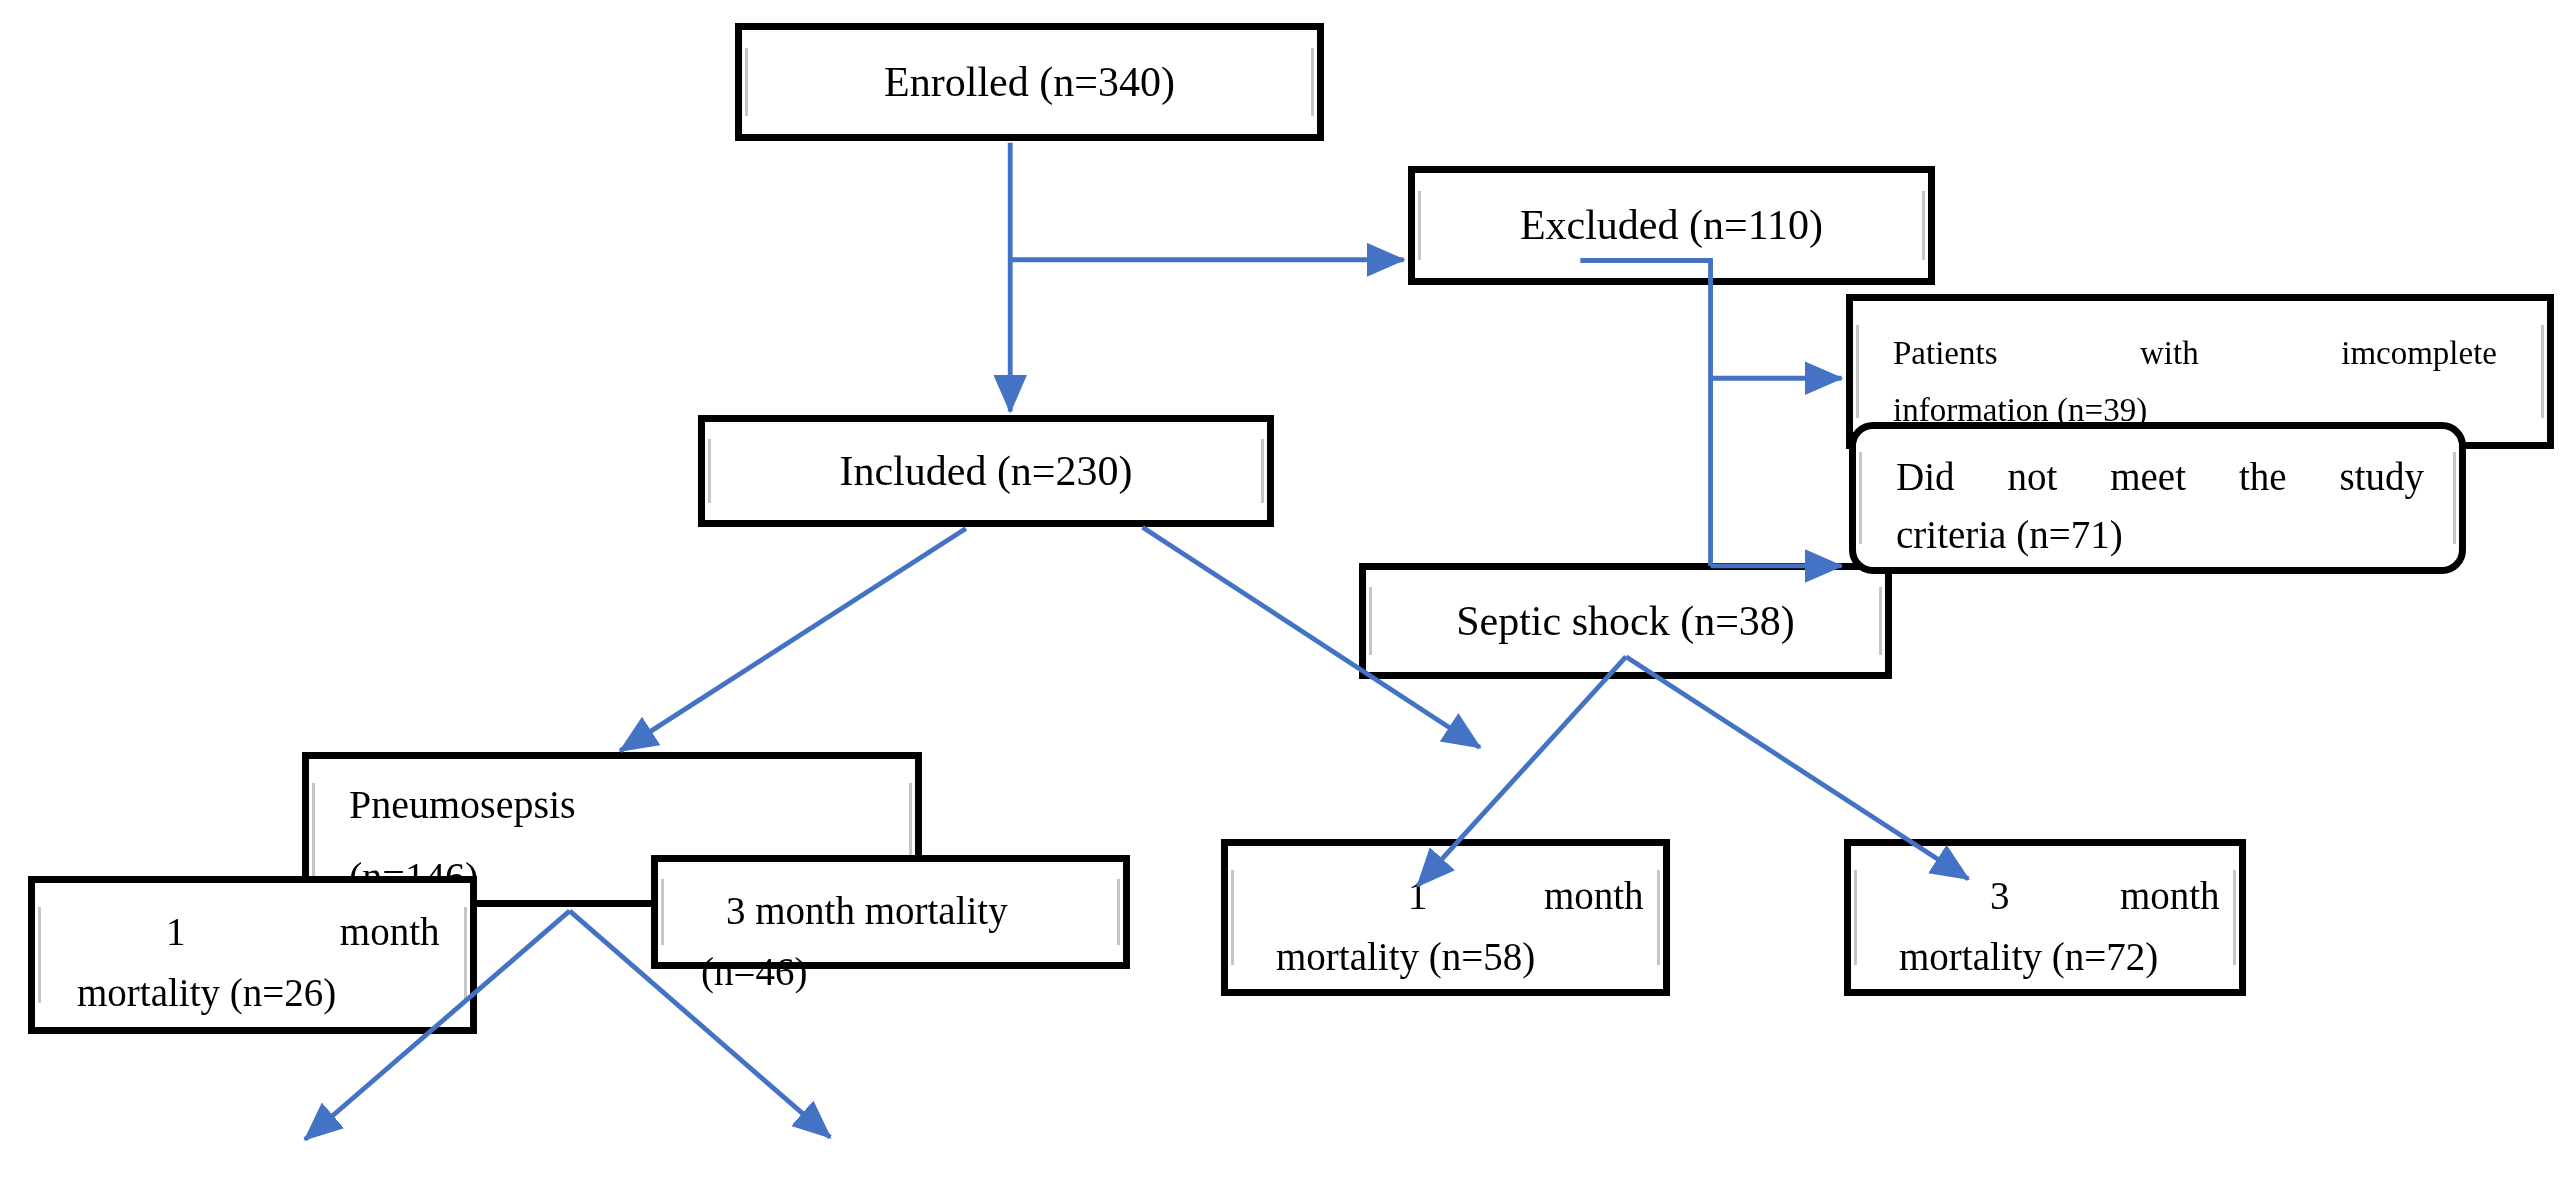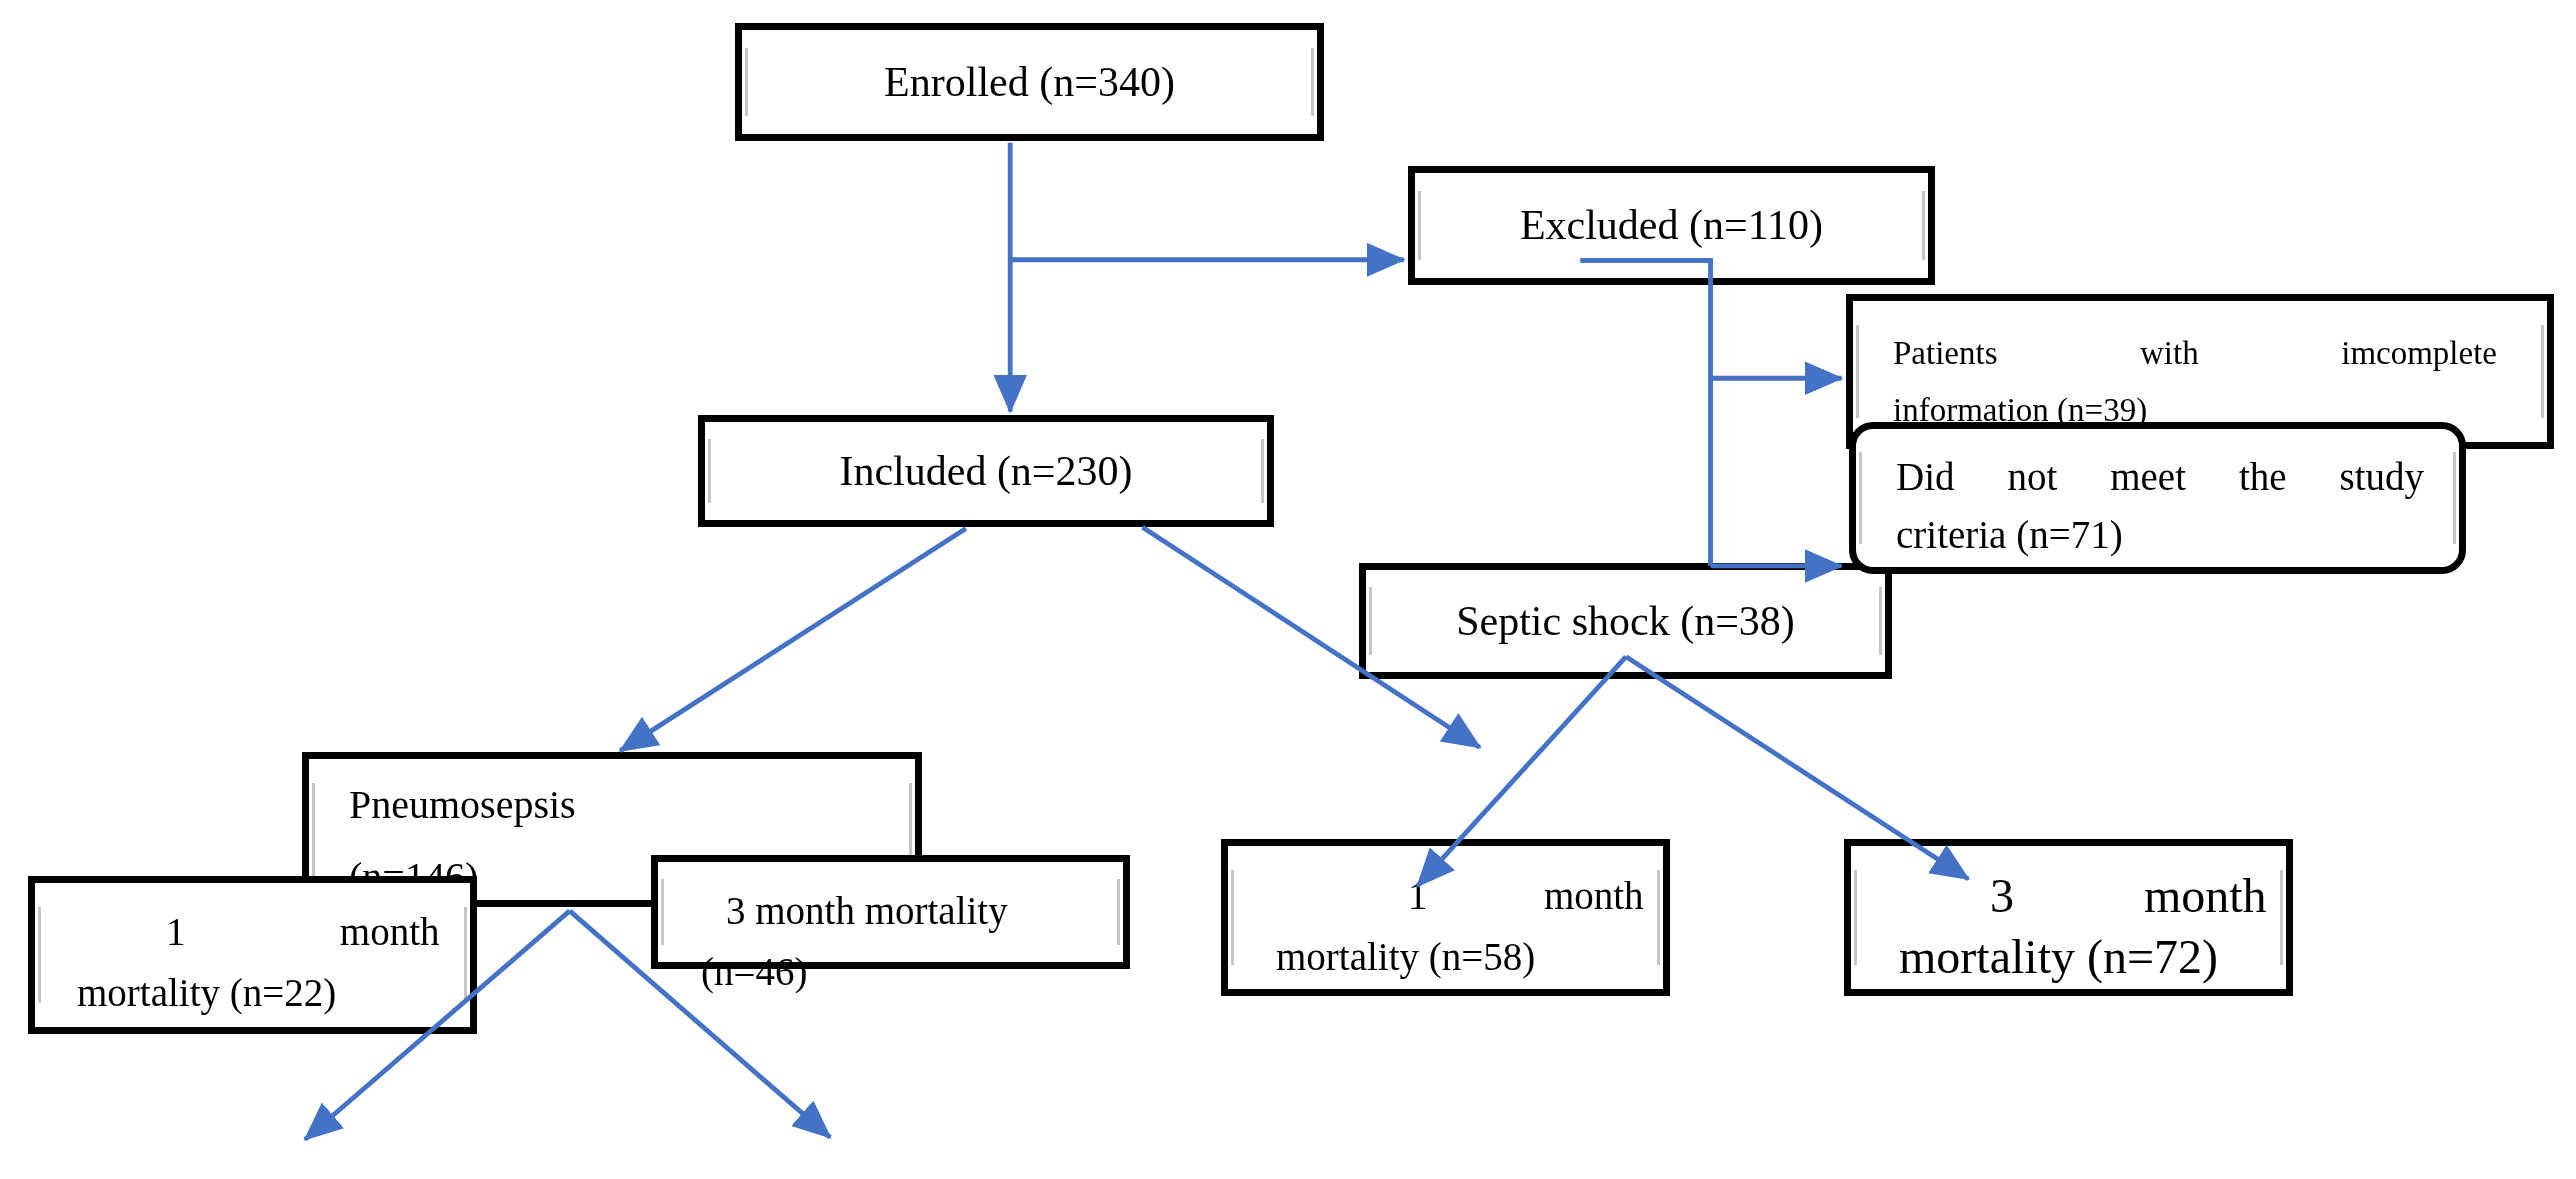--- a/index.html
+++ b/index.html
@@ -46,21 +46,21 @@
   #b-included {left:698px;top:415px; width:576px; height:112px;font-size:42px;}
   #b-septic   {left:1359px;top:563px; width:533px; height:116px;font-size:42px;}
   #b-pneumo   {left:302px; top:752px;width:620px; height:155px;font-size:40px;
                padding:9.7px 14px 0 40px;line-height:72px;}
   #b-m34      {left:28px;  top:876px;width:449px; height:158px;font-size:39px;
                padding:18px 30.5px 0 42px;line-height:61px;}
   #b-m46      {left:651px; top:855px;width:479px; height:114px;font-size:39px;
                padding:18px 28px 0 43px;line-height:61px;}
   #b-m58      {left:1221px;top:839px;width:449px; height:157px;font-size:39px;
                padding:19.4px 19.4px 0 48px;line-height:61px;}
-  #b-m72      {left:1844px;top:839px;width:449px; height:157px;font-size:48px;
+  #b-m72      {left:1844px;top:839px;width:402px; height:157px;font-size:39px;
                padding:19.4px 19.4px 0 48px;line-height:61px;}
   #b-m34 .jline{text-indent:89px;}
   #b-m58 .jline{text-indent:132px;}
   #b-m72 .jline{text-indent:91px;}
   #b-m46 .ind{text-indent:25px;}
   #connectors{position:absolute;left:0;top:0;pointer-events:none;}
   #connectors .c{stroke:var(--accent-blue);stroke-width:7;fill:none;}
   #arrowhead path{fill:var(--accent-blue);}
 </style>
 </head>
@@ -68,21 +68,21 @@
 
 <div id="canvas">
 
   <div class="box" id="b-pneumo">
     <div class="lline">Pneumosepsis</div>
     <div class="lline">(n=146)</div>
   </div>
 
   <div class="box" id="b-m34">
     <div class="jline">1 month</div>
-    <div class="lline">mortality (n=22)</div>
+    <div class="lline">mortality (n=26)</div>
   </div>
 
   <div class="box" id="b-m46">
     <div class="lline ind">3 month mortality</div>
     <div class="lline">(n=46)</div>
   </div>
 
   <div class="box" id="b-patients">
     <div class="jline">Patients with imcomplete</div>
     <div class="lline">information (n=39)</div>

